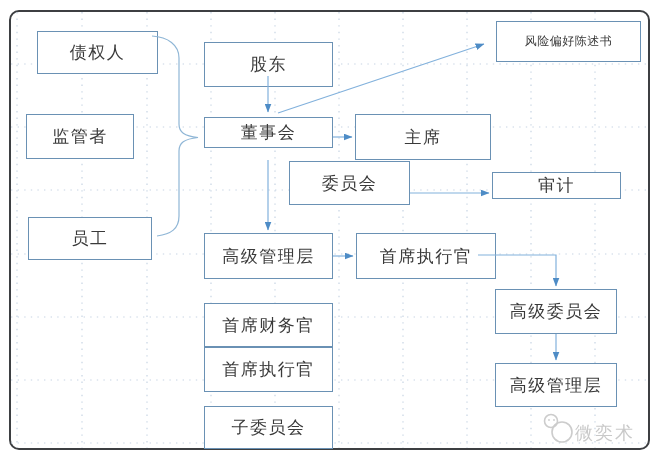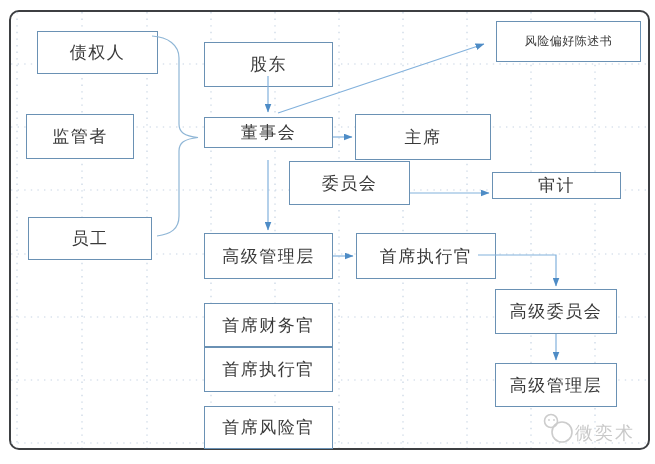--- a/index.html
+++ b/index.html
@@ -99,21 +99,21 @@
 <div class="node n-smgmt">
   <span>高级管理层</span>
 </div>
 <div class="node n-cfo">
   <span>首席财务官</span>
 </div>
 <div class="node n-cro">
   <span>首席执行官</span>
 </div>
 <div class="node n-cco">
-  <span>首席风险官</span>
+  <span>子委员会</span>
 </div>
 <div class="node n-ceo">
   <span>首席执行官</span>
 </div>
 <div class="node n-scom">
   <span>高级委员会</span>
 </div>
 <div class="node n-subcom">
   <span>高级管理层</span>
 </div>

